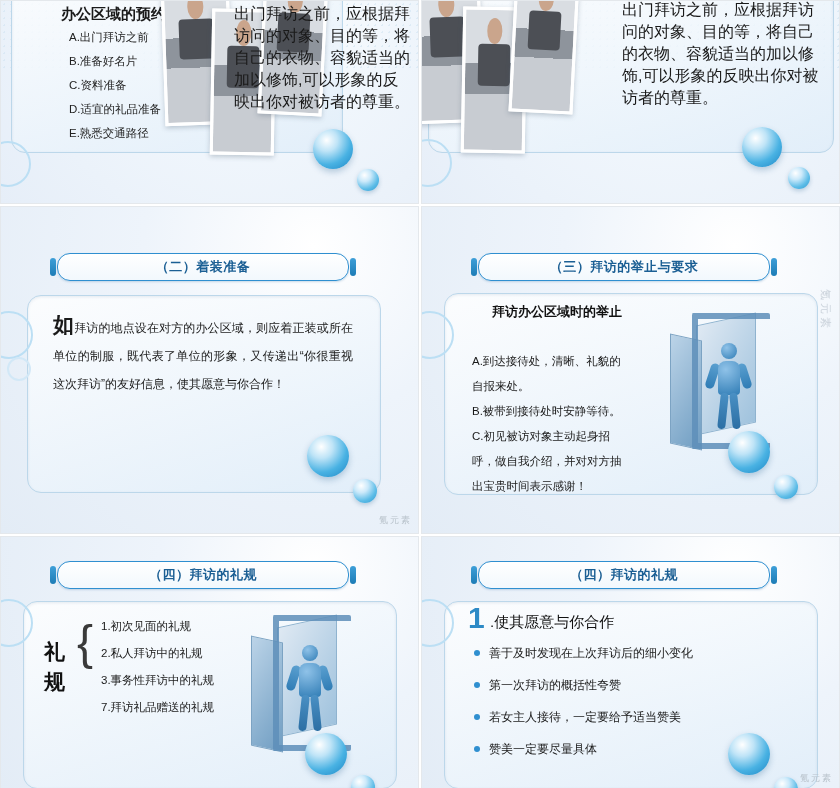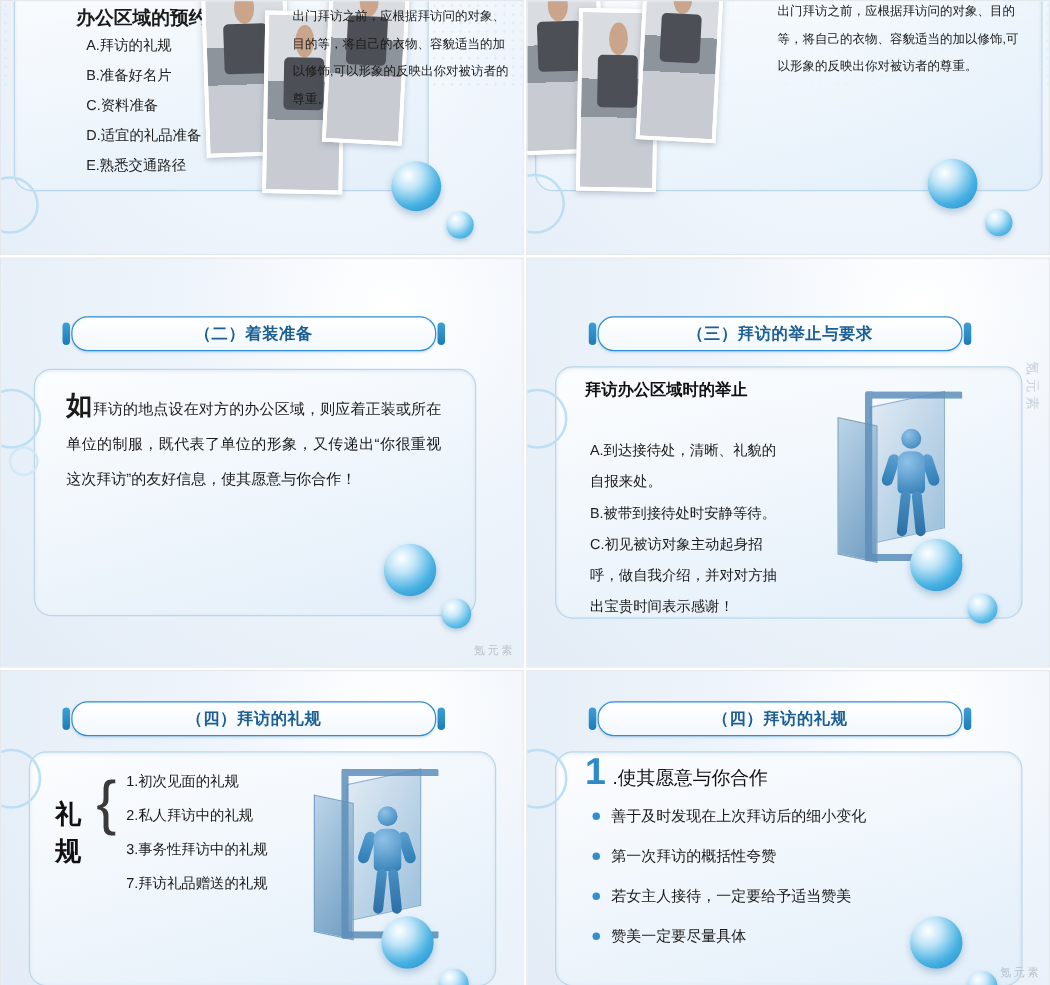--- a/index.html
+++ b/index.html
@@ -107,33 +107,33 @@
     transform:translateX(-50%);border-radius:50%;
     background:#caa58c;
   }
   .fig:after{
     content:"";position:absolute;left:50%;top:24%;width:56%;height:30%;
     transform:translateX(-50%);
     background:#4c4f55;border-radius:4px;
   }
   .s1-text{
     position:absolute;right:8px;top:2px;width:176px;
-    font-size:10px;line-height:22px;color:#1a1a1a;
+    font-size:16px;line-height:22px;color:#1a1a1a;
   }
   
   .para{
     position:absolute;font-size:12px;color:#1a1a1a;line-height:28px;
     text-align:justify;
   }
   .bigchar{
     font-size:21px;font-weight:bold;
   }
   
   .sub-h{
-    position:absolute;font-size:13px;font-weight:bold;color:#111;
+    position:absolute;font-size:13px;font-weight:bold;color:#111;margin-left:24px;
   }
   .abclist{
     position:absolute;font-size:11.5px;color:#1a1a1a;line-height:25px;width:152px;
   }
   
   .door{position:absolute;}
   .door .panelA{
     position:absolute;left:26px;top:0;width:58px;height:108px;
     background:linear-gradient(120deg,#dfe9f3,#9fc2dd);
     transform:skewY(-12deg);
@@ -213,21 +213,21 @@
 </head>
 <body>
 
 <div class="deck">
 
   <div class="slide top">
     <div class="dots"></div>
     <div class="panel" style="left:10px;top:-46px;width:330px;height:196px;"></div>
     <div class="h-title" style="left:60px;top:4px;">办公区域的预约准备</div>
     <div class="list" style="left:68px;top:24px;">
-      <div>A.拜访的礼规</div>
+      <div>A.出门拜访之前</div>
       <div>B.准备好名片</div>
       <div>C.资料准备</div>
       <div>D.适宜的礼品准备</div>
       <div>E.熟悉交通路径</div>
     </div>
 
     <div class="s1-photos">
       <div class="ph ph1">
           <i class="fig"></i>
         </div>

